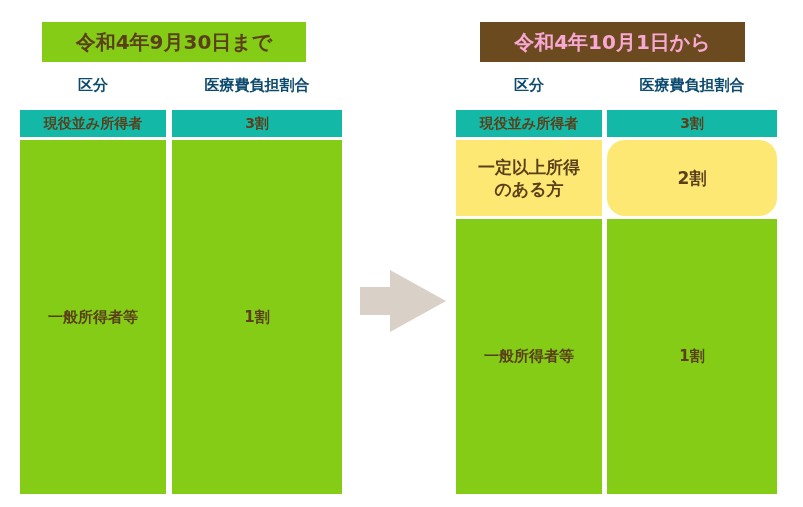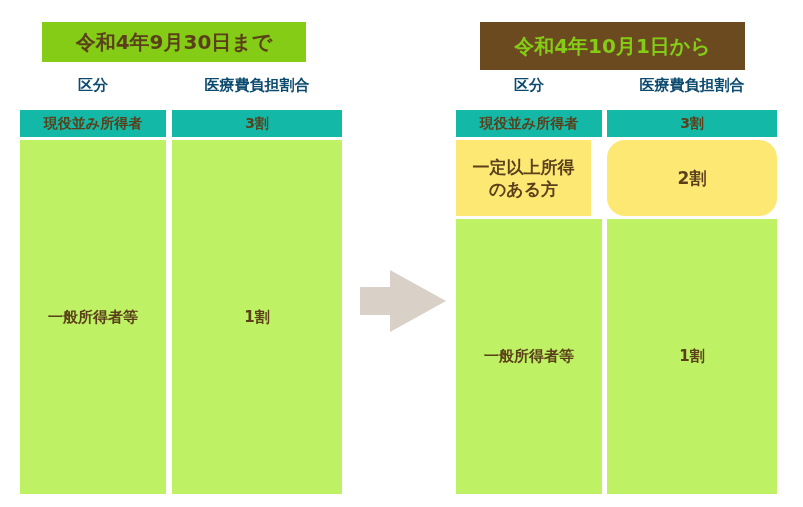--- a/index.html
+++ b/index.html
@@ -2,29 +2,29 @@
 <html><head>
 <meta charset="utf-8">
 <style>
   html, body { margin:0; padding:0; background:#ffffff; }
   body { width:803px; height:507px; position:relative; overflow:hidden;
          font-family:"DejaVu Sans","Liberation Sans",sans-serif; color:#5a3f1a; }
   .abs { position:absolute; box-sizing:border-box; }
   .title-light { left:42px; top:22px; width:264px; height:40px; background:#84cc16;
                  display:flex; align-items:center; justify-content:center;
                  font-size:20px; font-weight:bold; color:#5a3f1a; }
-  .title-dark { left:480px; top:22px; width:265px; height:48px; background:#6b4a1f;
+  .title-dark { left:480px; top:22px; width:265px; height:40px; background:#6b4a1f;
                 display:flex; align-items:center; justify-content:center;
-                font-size:20px; font-weight:bold; color:#84cc16; }
+                font-size:20px; font-weight:bold; color:#f9a8d4; }
   .hdr { height:26px; display:flex; align-items:center; justify-content:center;
          font-size:15px; font-weight:bold; color:#0c4a6e; }
   .cell { display:flex; align-items:center; justify-content:center; text-align:center;
           font-weight:bold; color:#5a3f1a; }
   .light-green { background:#14b8a6; font-size:14px; }
-  .green { background:#bef264; font-size:15px; }
+  .green { background:#84cc16; font-size:15px; }
   .yellow { background:#fde874; font-size:17px; line-height:1.3; }
   .arrow { left:360px; top:270px; width:86px; height:62px; }
 </style>
 </head>
 <body>
 
 <div class="abs title-light">令和4年9月30日まで</div>
 
 <div class="abs hdr" style="left:20px;top:72px;width:146px;">区分</div>
 <div class="abs hdr" style="left:172px;top:72px;width:170px;">医療費負担割合</div>
@@ -40,18 +40,18 @@
 </svg>
 
 <div class="abs title-dark">令和4年10月1日から</div>
 
 <div class="abs hdr" style="left:456px;top:72px;width:146px;">区分</div>
 <div class="abs hdr" style="left:607px;top:72px;width:170px;">医療費負担割合</div>
 
 <div class="abs cell light-green" style="left:456px;top:110px;width:146px;height:27px;">現役並み所得者</div>
 <div class="abs cell light-green" style="left:607px;top:110px;width:170px;height:27px;">3割</div>
 
-<div class="abs cell yellow" style="left:456px;top:140px;width:135px;height:76px;white-space:pre-line;">一定以上所得
+<div class="abs cell yellow" style="left:456px;top:140px;width:146px;height:76px;white-space:pre-line;">一定以上所得
 のある方</div>
 <div class="abs cell yellow" style="left:607px;top:140px;width:170px;height:76px;border-radius:18px;">2割</div>
 
 <div class="abs cell green" style="left:456px;top:219px;width:146px;height:275px;">一般所得者等</div>
 <div class="abs cell green" style="left:607px;top:219px;width:170px;height:275px;">1割</div>
 
 </body></html>

